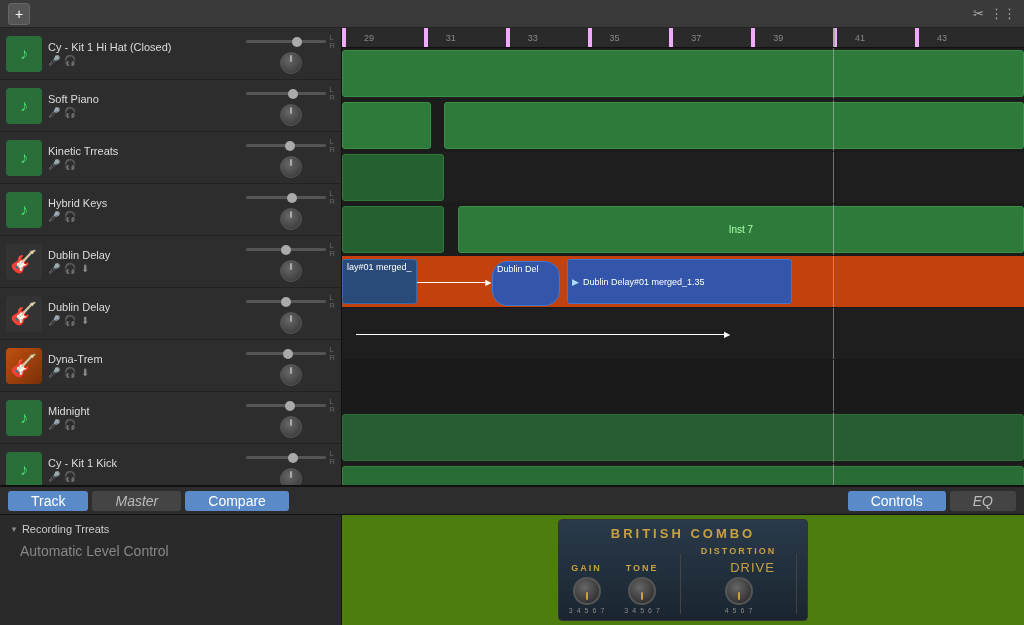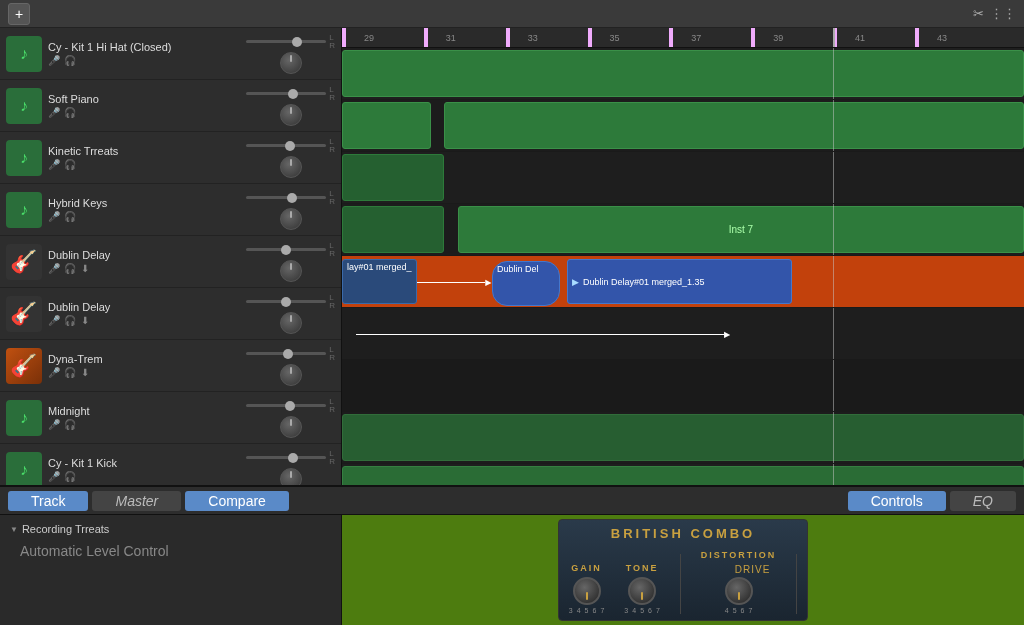--- a/index.html
+++ b/index.html
@@ -263,21 +263,21 @@
     .amp-sections {
       display: flex;
       gap: 20px;
       flex: 1;
       align-items: flex-end;
     }
     .amp-section { display: flex; flex-direction: column; align-items: center; }
     .amp-section-title { font-size: 9px; color: #c8a040; letter-spacing: 2px; margin-bottom: 4px; font-weight: 600; }
     .amp-knobs { display: flex; gap: 12px; align-items: center; }
     .amp-knob-wrap { display: flex; flex-direction: column; align-items: center; gap: 2px; }
-    .amp-knob-label { font-size: 10px; color: #c8a040; letter-spacing: 1px; padding-left: 28px; }
+    .amp-knob-label { font-size: 13px; color: #c8a040; letter-spacing: 1px; padding-left: 28px; }
     .amp-knob {
       width: 28px; height: 28px;
       border-radius: 50%;
       background: radial-gradient(circle at 40% 35%, #666, #222);
       border: 2px solid #555;
       position: relative;
     }
     .amp-knob::after {
       content: '';
       position: absolute;

